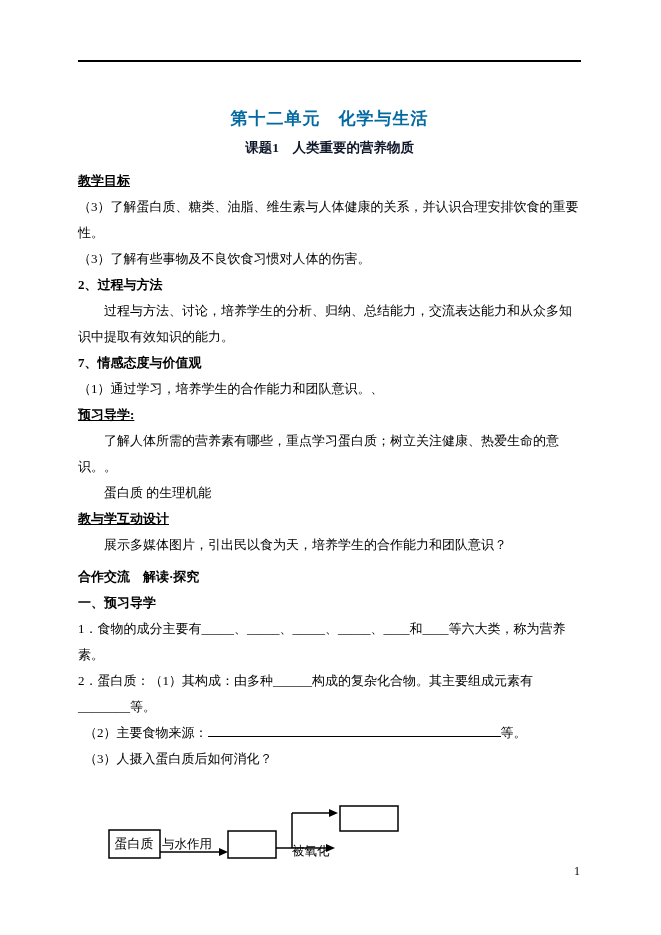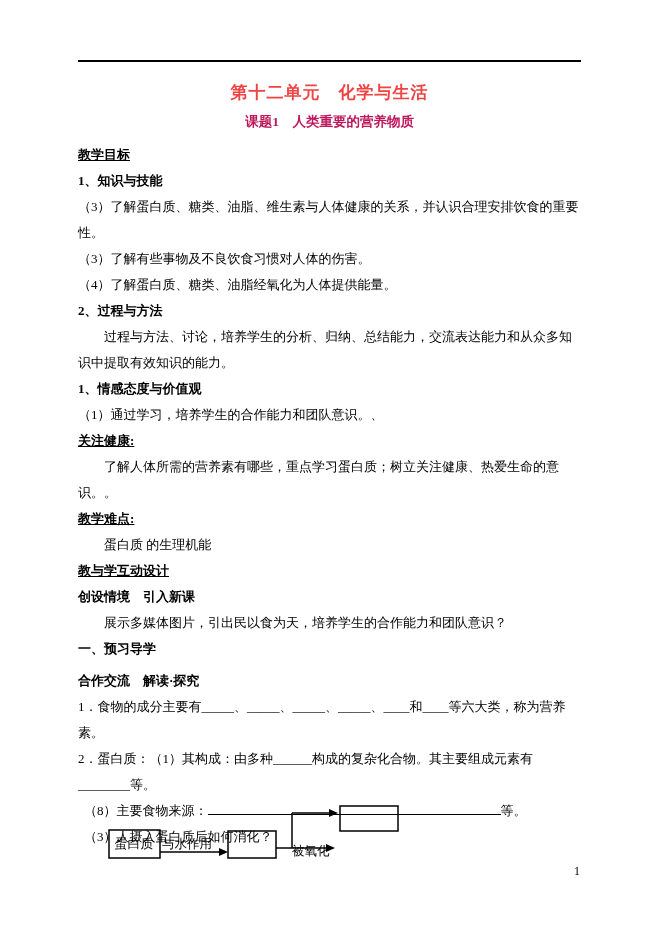--- a/index.html
+++ b/index.html
@@ -46,51 +46,47 @@
   }
 </style>
 </head>
 <body>
 
 <div class="page">
 
   <div class="header-rule"></div>
 
   <div class="content">
-    <p class="doc-title" style="color:#ef4444;">第十二单元　化学与生活</p>
-    <p class="doc-subtitle" style="color:#be185d;">课题1　人类重要的营养物质</p>
+    <p class="doc-title" style="color:#0369a1;margin-top:26px;">第十二单元　化学与生活</p>
+    <p class="doc-subtitle" style="color:#0f172a;">课题1　人类重要的营养物质</p>
 
     <p class="h-ul">教学目标</p>
-    <p class="h-b">1、知识与技能</p>
     <p>（3）了解蛋白质、糖类、油脂、维生素与人体健康的关系，并认识合理安排饮食的重要性。</p>
     <p>（3）了解有些事物及不良饮食习惯对人体的伤害。</p>
-    <p>（4）了解蛋白质、糖类、油脂经氧化为人体提供能量。</p>
 
     <p class="h-b">2、过程与方法</p>
     <p class="indent">过程与方法、讨论，培养学生的分析、归纳、总结能力，交流表达能力和从众多知识中提取有效知识的能力。</p>
 
-    <p class="h-b">1、情感态度与价值观</p>
+    <p class="h-b">7、情感态度与价值观</p>
     <p>（1）通过学习，培养学生的合作能力和团队意识。、</p>
 
-    <p class="h-ul">关注健康:</p>
+    <p class="h-ul">预习导学:</p>
     <p class="indent">了解人体所需的营养素有哪些，重点学习蛋白质；树立关注健康、热爱生命的意识。。</p>
 
-    <p class="h-ul">教学难点:</p>
     <p class="indent">蛋白质 的生理机能</p>
 
     <p class="h-ul">教与学互动设计</p>
-    <p class="h-b">创设情境　引入新课</p>
     <p class="indent">展示多媒体图片，引出民以食为天，培养学生的合作能力和团队意识？</p>
 
+    <p class="h-b gap-top">合作交流　解读·探究</p>
     <p class="h-b">一、预习导学</p>
-    <p class="h-b gap-top">合作交流　解读·探究</p>
 
     <p>1．食物的成分主要有_____、_____、_____、_____、____和____等六大类，称为营养素。</p>
     <p>2．蛋白质：（1）其构成：由多种______构成的复杂化合物。其主要组成元素有________等。</p>
-    <p class="pad6"><span>（8）主要食物来源：</span><span class="blank-long"></span><span>等。</span></p>
+    <p class="pad6"><span>（2）主要食物来源：</span><span class="blank-long"></span><span>等。</span></p>
     <p class="pad6">（3）人摄入蛋白质后如何消化？</p>
   </div>
 
   <svg class="flowchart" viewBox="0 0 320 66" xmlns="http://www.w3.org/2000/svg">
 
     <rect x="9" y="32" width="51" height="28" fill="none" stroke="#000" stroke-width="1.5"></rect>
     <text x="34" y="50" font-size="13" text-anchor="middle">蛋白质</text>
 
     <text x="62" y="50" font-size="12.5">与水作用</text>
     <line x1="60" y1="54" x2="124" y2="54" stroke="#000" stroke-width="1.5"></line>

